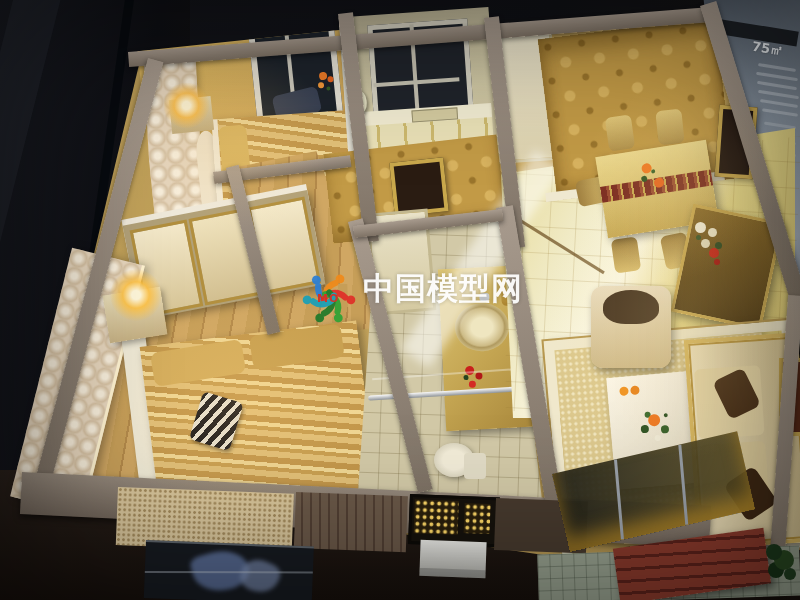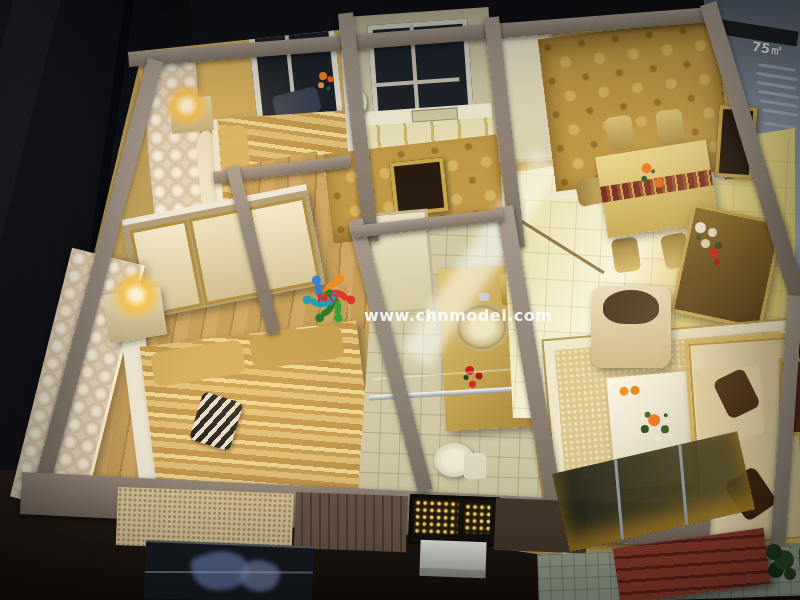--- a/index.html
+++ b/index.html
@@ -304,18 +304,18 @@
       <g transform="rotate(-155 29 36) translate(29 14)">
           <circle cx="0" cy="0" r="4.4" fill="#1f7a2a"></circle>
           <path d="M -2 6 C -9 14 -5 25 2 27" stroke="#1f7a2a" stroke-width="6.2" fill="none" stroke-linecap="round"></path>
         </g>
       <g transform="rotate(-95 29 36) translate(29 14)">
           <circle cx="0" cy="0" r="4.4" fill="#18a0b8"></circle>
           <path d="M -2 6 C -9 14 -5 25 2 27" stroke="#18a0b8" stroke-width="6.2" fill="none" stroke-linecap="round"></path>
         </g>
     </svg>
     <div class="abs" style="left:17px;top:30px;font-size:11px;font-weight:bold;color:#d42b24;letter-spacing:1px;">MO</div>
-    <div class="abs wm-url" style="left:64px;top:44px;">www.chnmodel.com</div>
+    <div class="abs wm-title" style="left:63px;top:6px;">中国模型网</div>
   </div>
 
   <div class="abs" style="left:0;top:0;width:800px;height:600px;pointer-events:none;
               box-shadow:inset 0 0 140px 30px rgba(0,0,0,.45);"></div>
 </div>
 
 </body></html>

